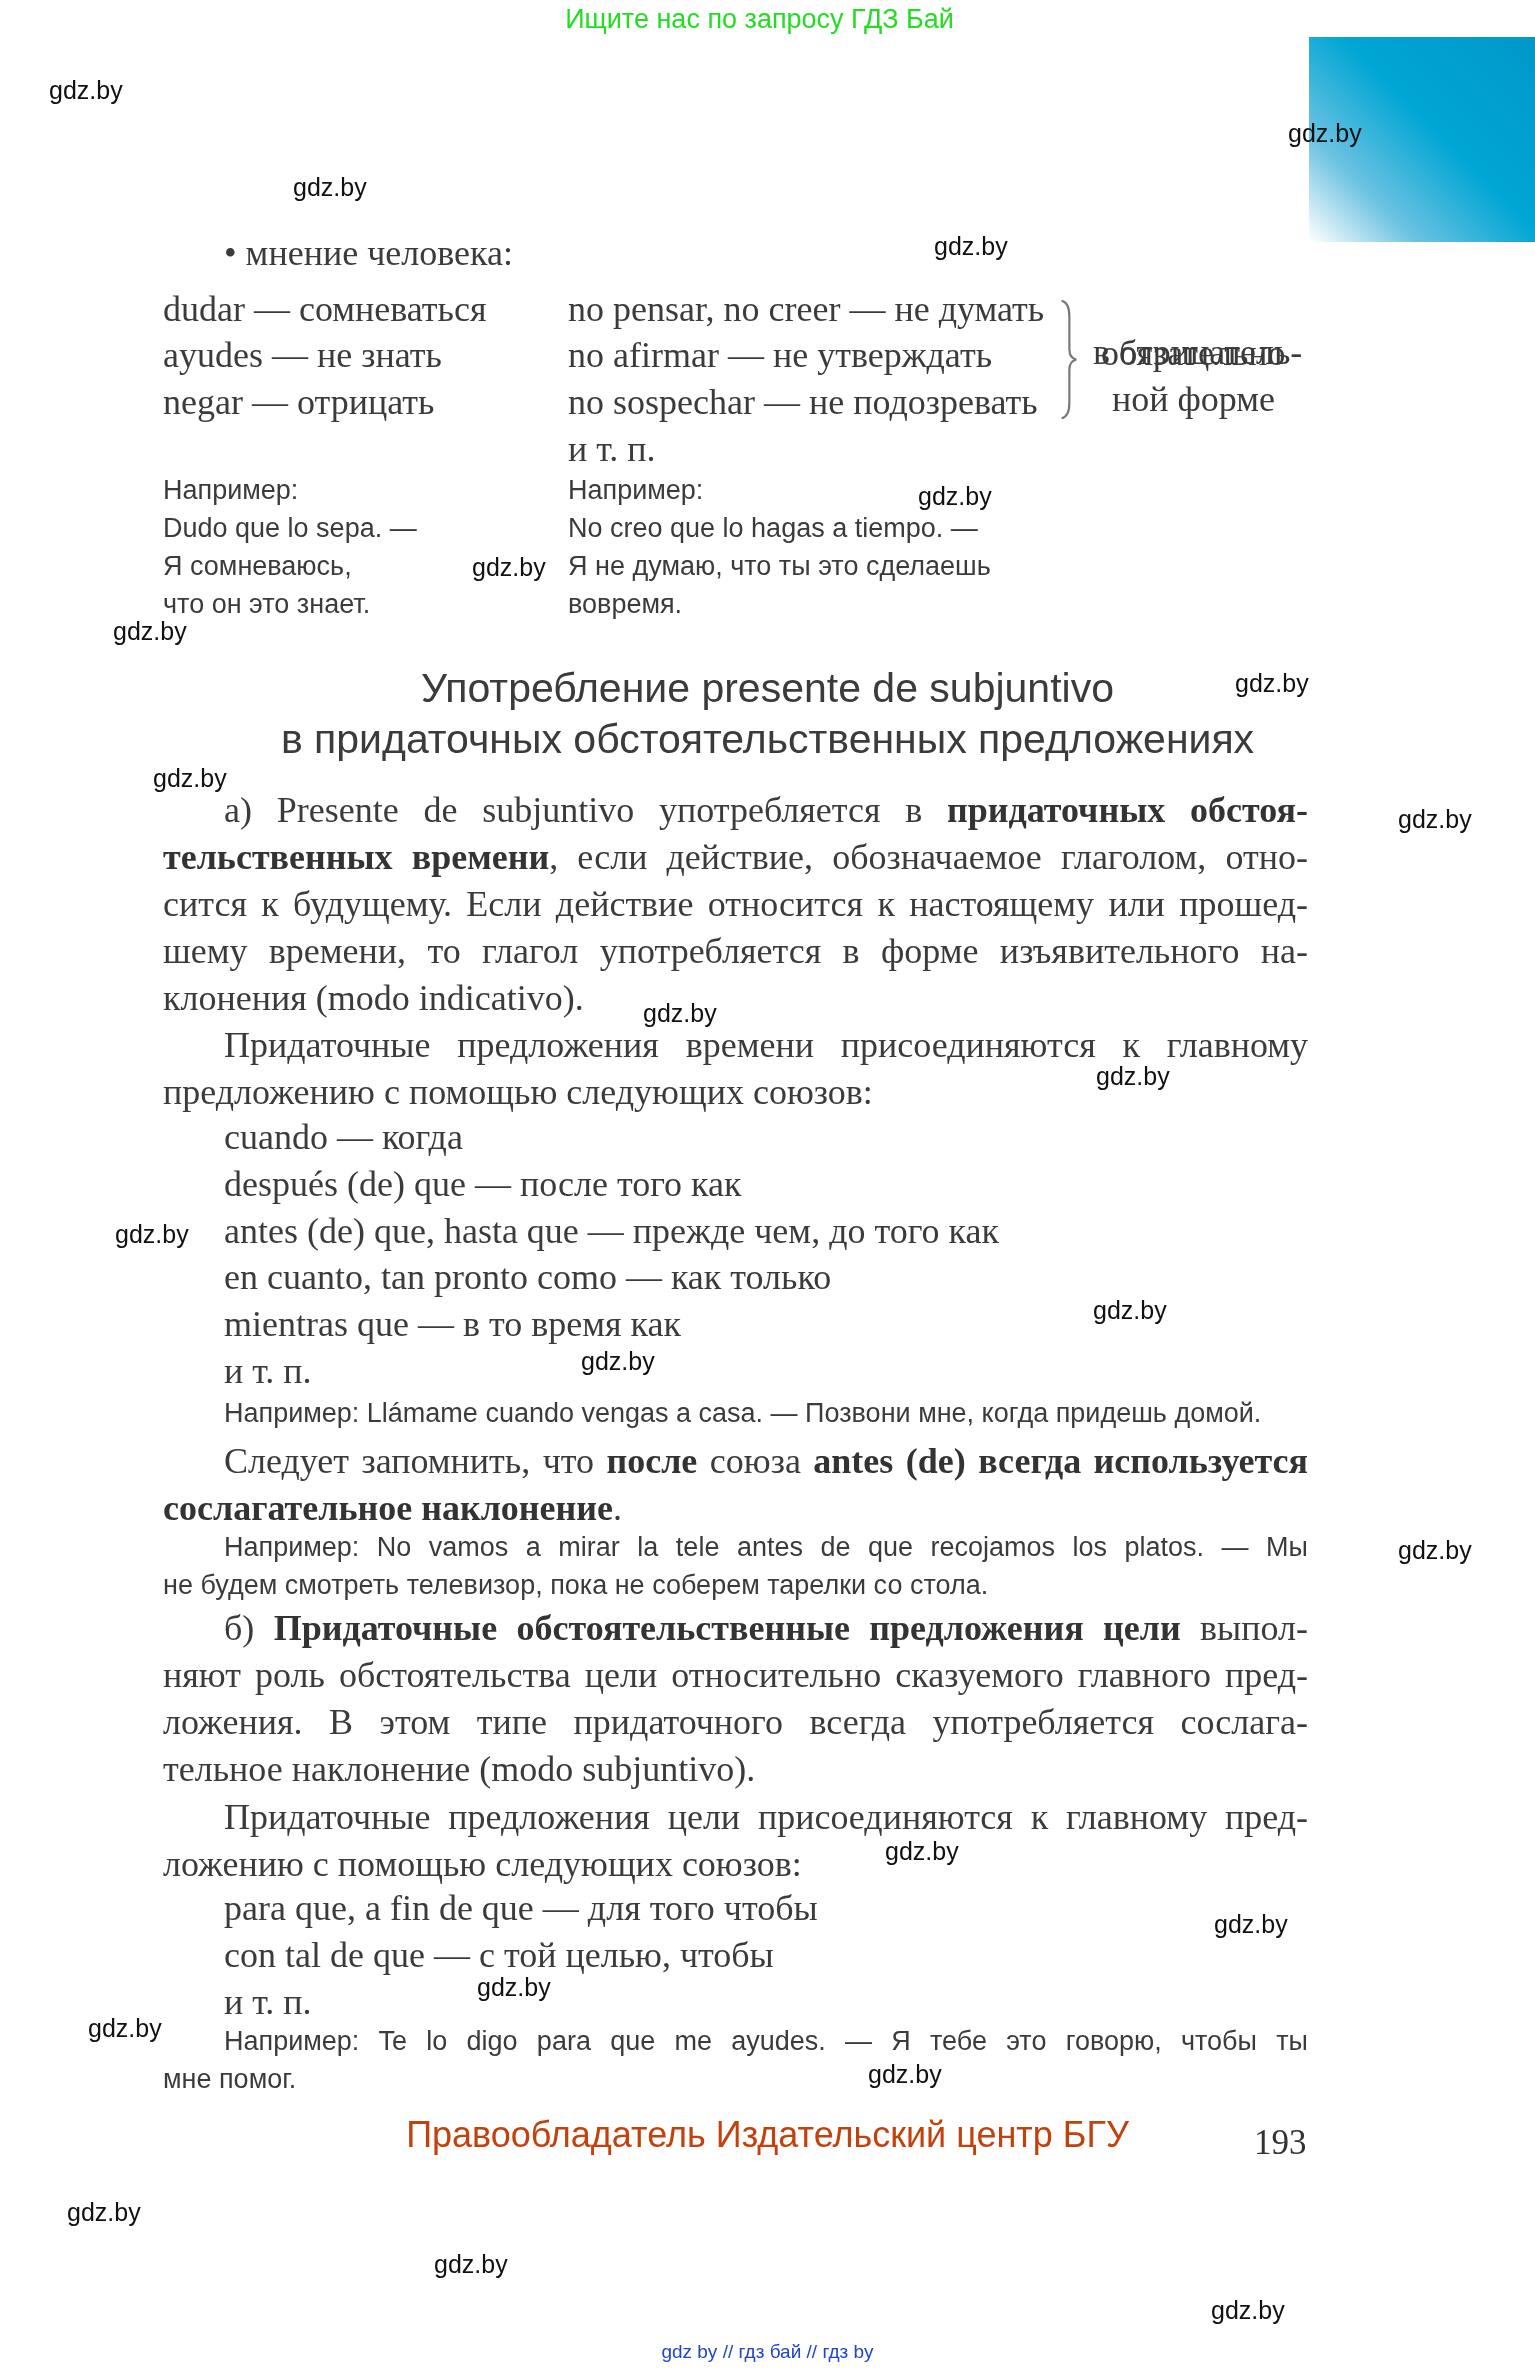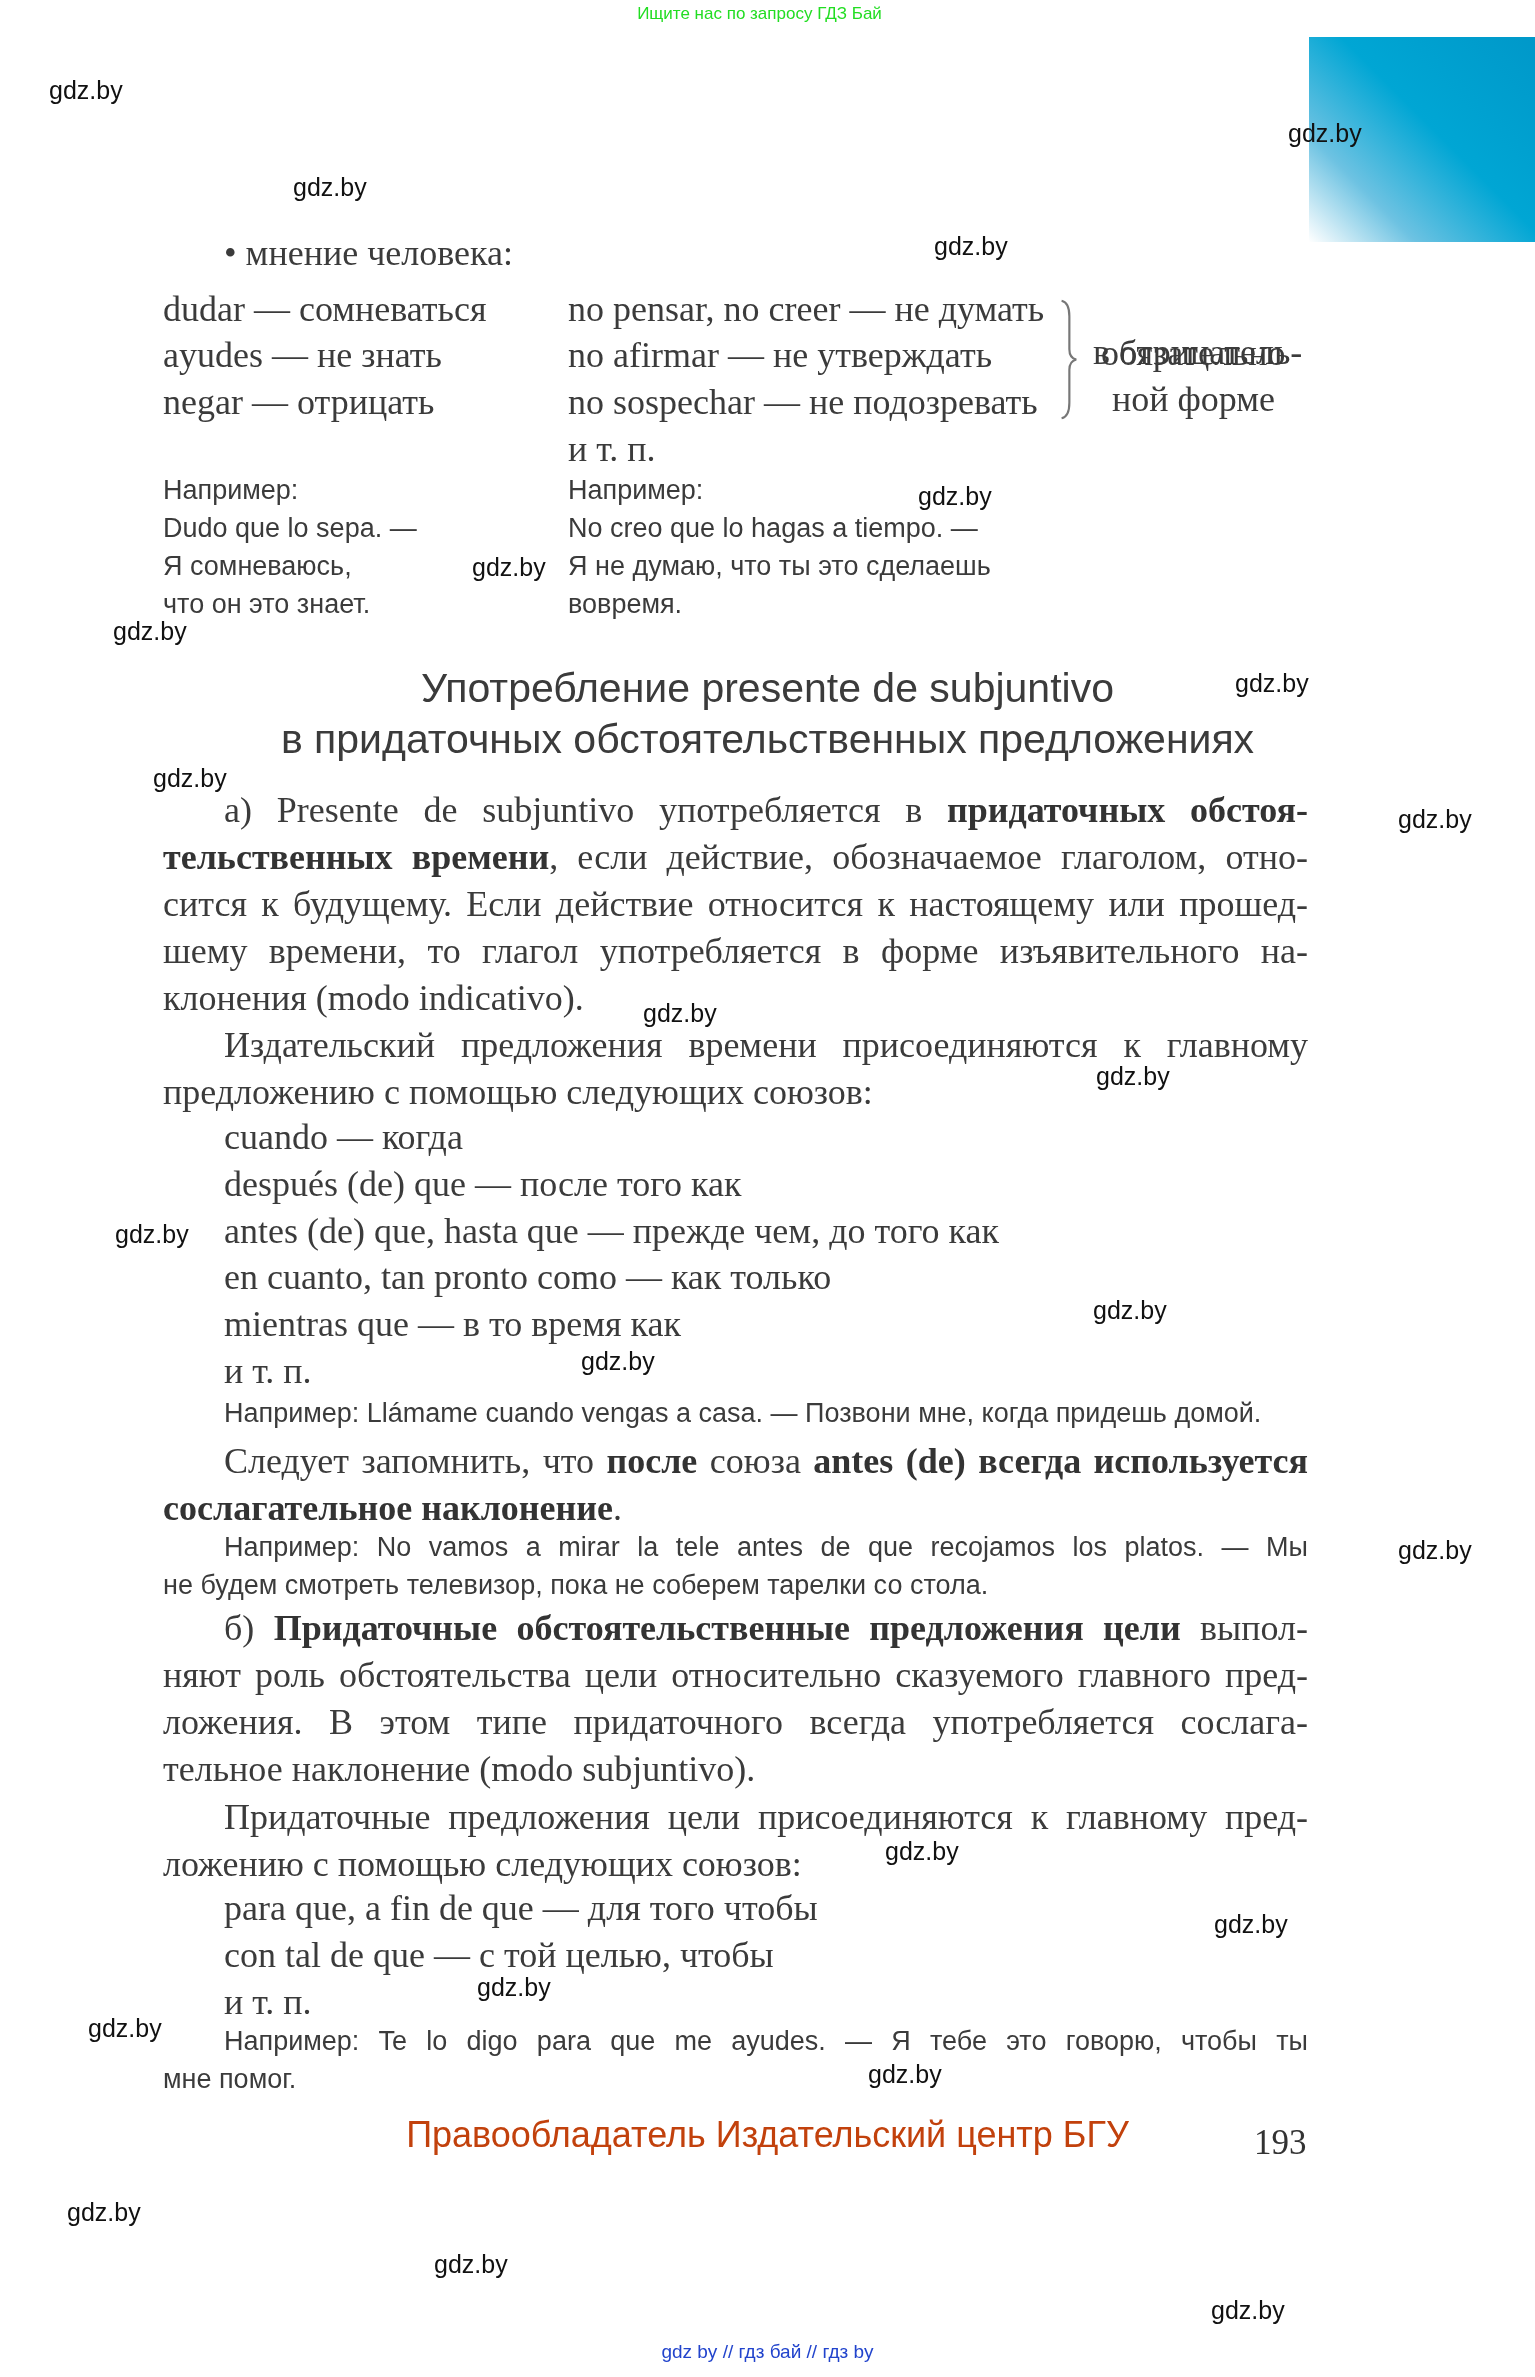--- a/index.html
+++ b/index.html
@@ -4,21 +4,21 @@
 <style>
   html, body { margin: 0; padding: 0; }
   body {
     width: 1535px; height: 2377px; position: relative; overflow: hidden;
     background: #ffffff; color: #3a3a3a;
     font-family: "Liberation Serif", "DejaVu Serif", serif;
   }
   .abs { position: absolute; white-space: nowrap; }
   .top-banner {
     left: 0; width: 1519px; top: 3.5px; text-align: center;
-    font-family: "Liberation Sans", sans-serif; font-size: 17px; color: #22dd22;
+    font-family: "Liberation Sans", sans-serif; font-size: 27px; color: #22dd22;
   }
   .corner-box {
     position: absolute; left: 1309px; top: 37px; width: 226px; height: 205px;
     background: linear-gradient(225deg, #0098c9 0%, #00a6d4 45%, #6cc2e2 75%, #ffffff 100%);
   }
   .wm {
     position: absolute; font-family: "Liberation Sans", sans-serif;
     font-size: 25px; color: #111; white-space: nowrap;
   }
   .serif { font-family: "Liberation Serif", "DejaVu Serif", serif; font-size: 36px; color: #3b3b3b; }
@@ -104,21 +104,21 @@
 
 <div class="para" style="top:787px;" id="sa-p1">
     <span class="line indent"><span>а) Presente de subjuntivo употребляется в </span><b>придаточных обстоя-</b></span>
     <span class="line"><b>тельственных времени</b><span>, если действие, обозначаемое глаголом, отно-</span></span>
     <span class="line"><span>сится к будущему. Если действие относится к настоящему или прошед-</span></span>
     <span class="line"><span>шему времени, то глагол употребляется в форме изъявительного на-</span></span>
     <span class="line last"><span>клонения (modo indicativo).</span></span>
   </div>
 
 <div class="para" style="top:1022px;">
-  <span class="line indent">Издательский предложения времени присоединяются к главному</span>
+  <span class="line indent">Придаточные предложения времени присоединяются к главному</span>
   <span class="line last">предложению с помощью следующих союзов:</span>
 </div>
 
 <div>
   <div class="abs serif" style="left:224px; top:1116px;">cuando — когда</div>
   <div class="abs serif" style="left:224px; top:1163px;">después (de) que — после того как</div>
   <div class="abs serif" style="left:224px; top:1210px;">antes (de) que, hasta que — прежде чем, до того как</div>
   <div class="abs serif" style="left:224px; top:1256px;">en cuanto, tan pronto como — как только</div>
   <div class="abs serif" style="left:224px; top:1303px;">mientras que — в то время как</div>
   <div class="abs serif" style="left:224px; top:1350px;">и т. п.</div>

